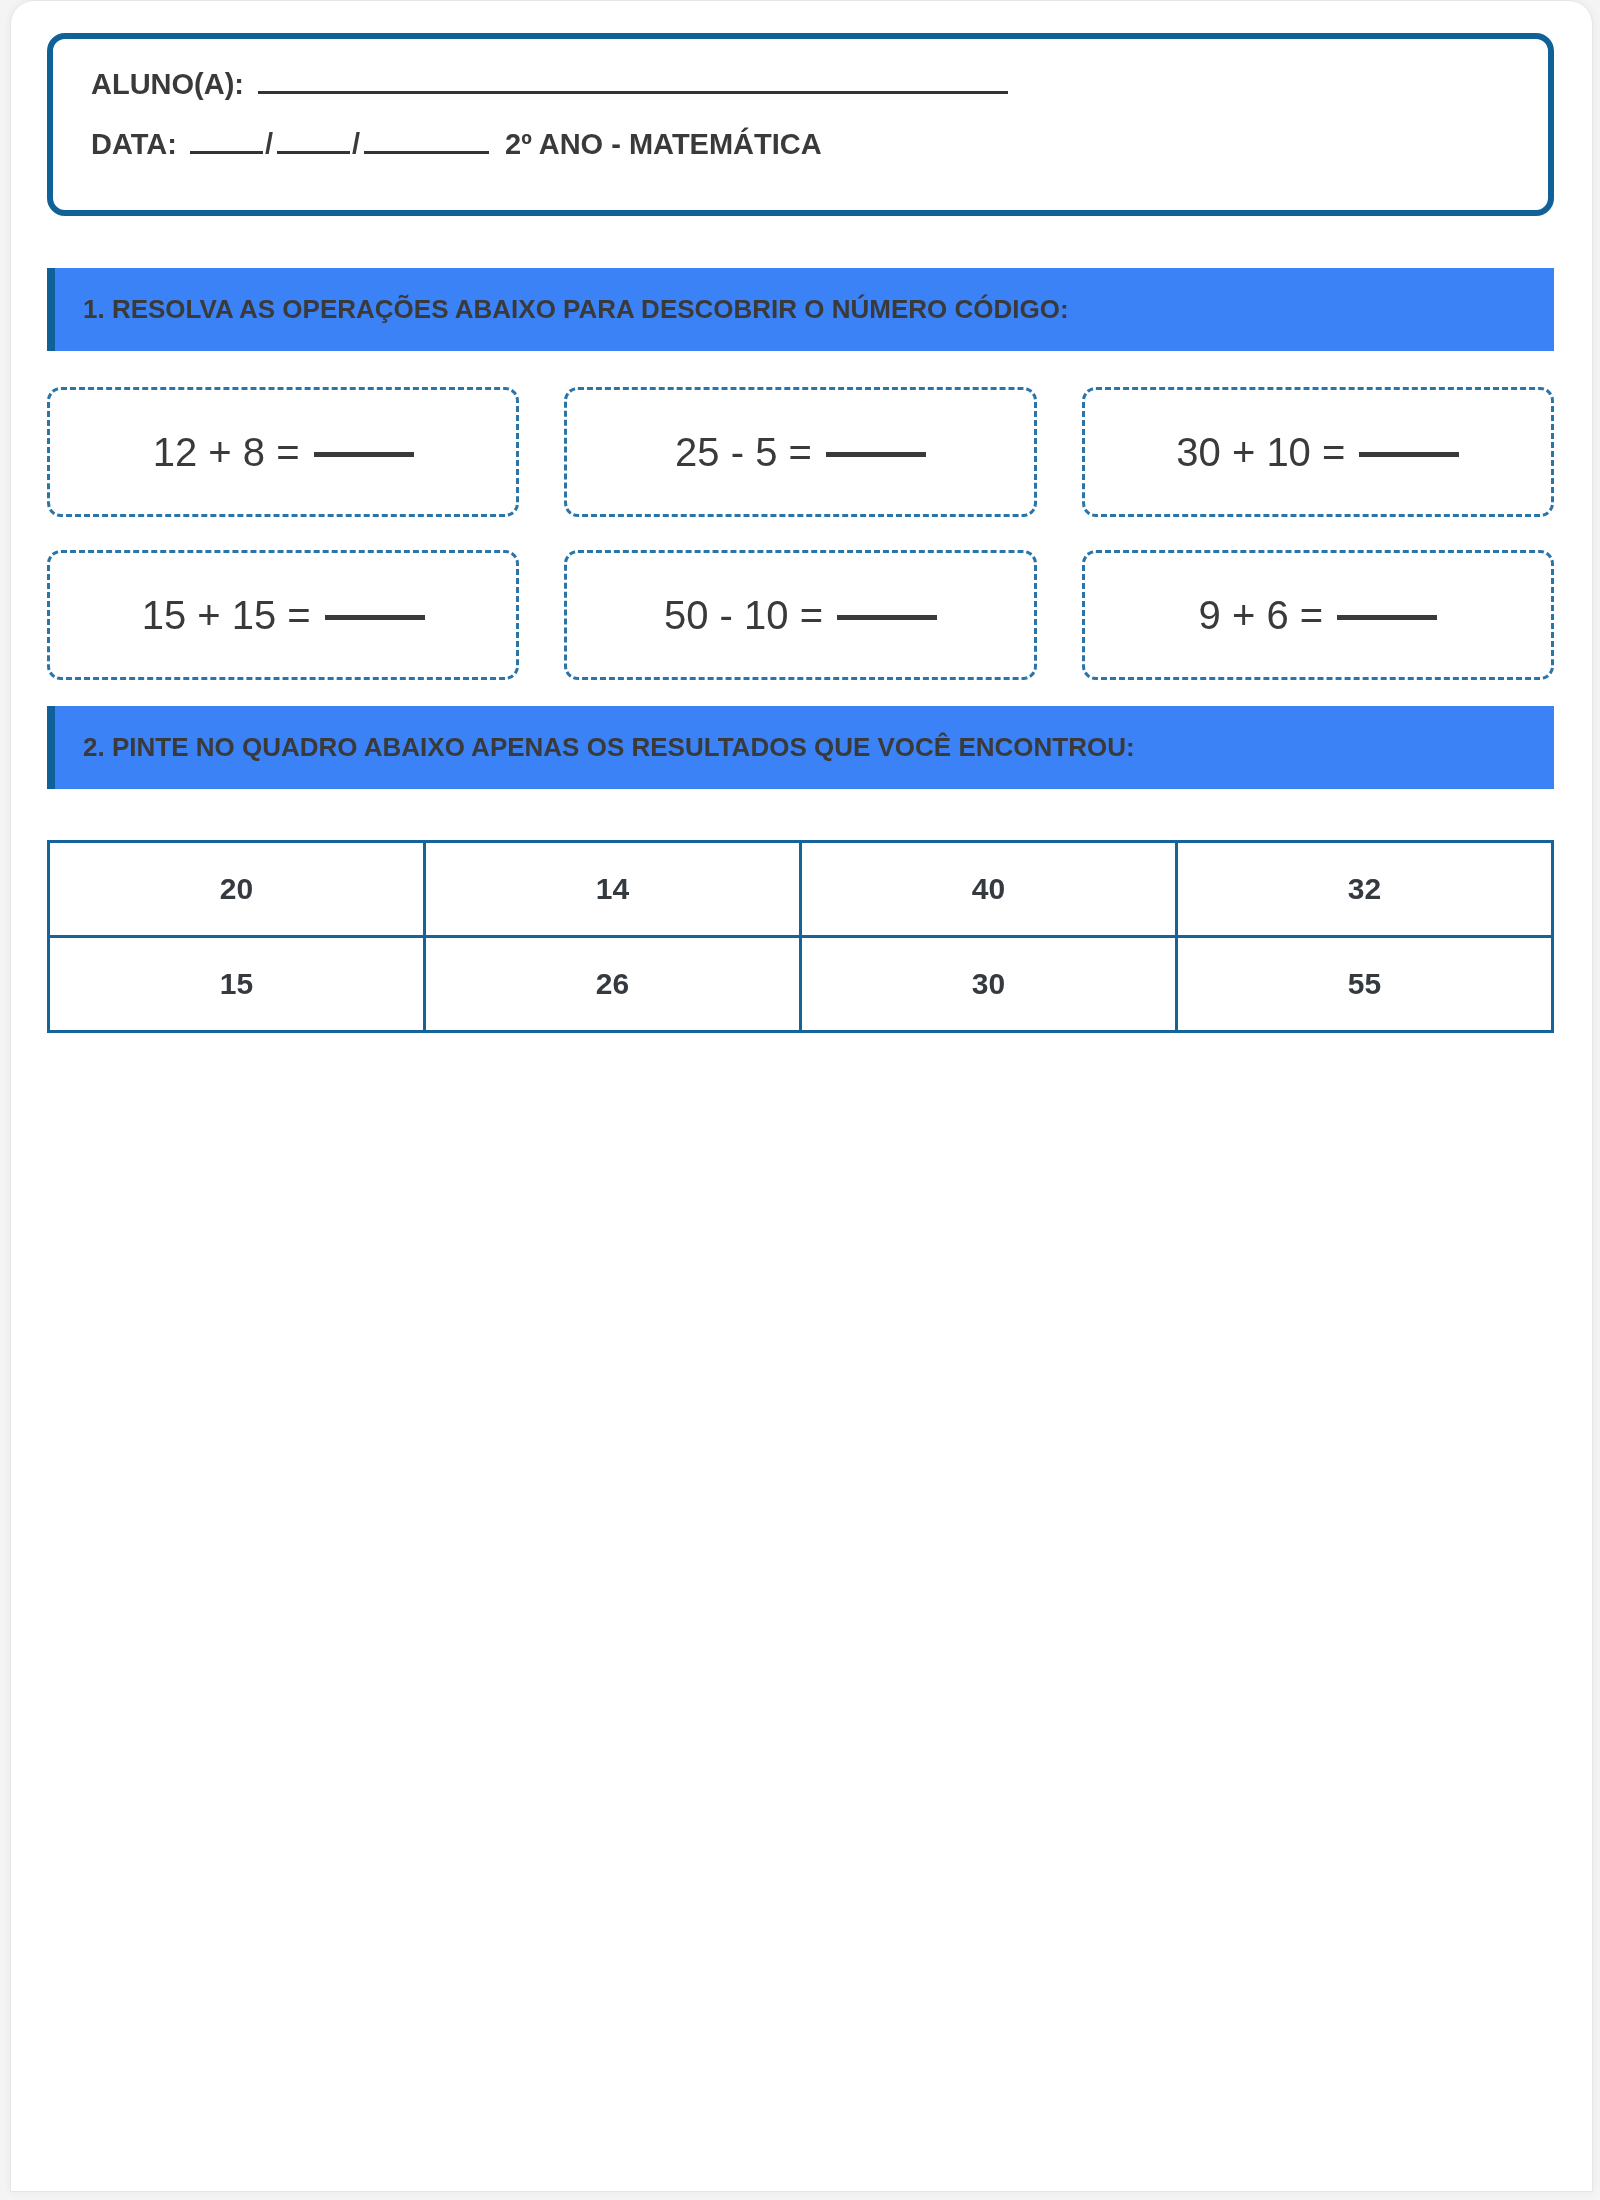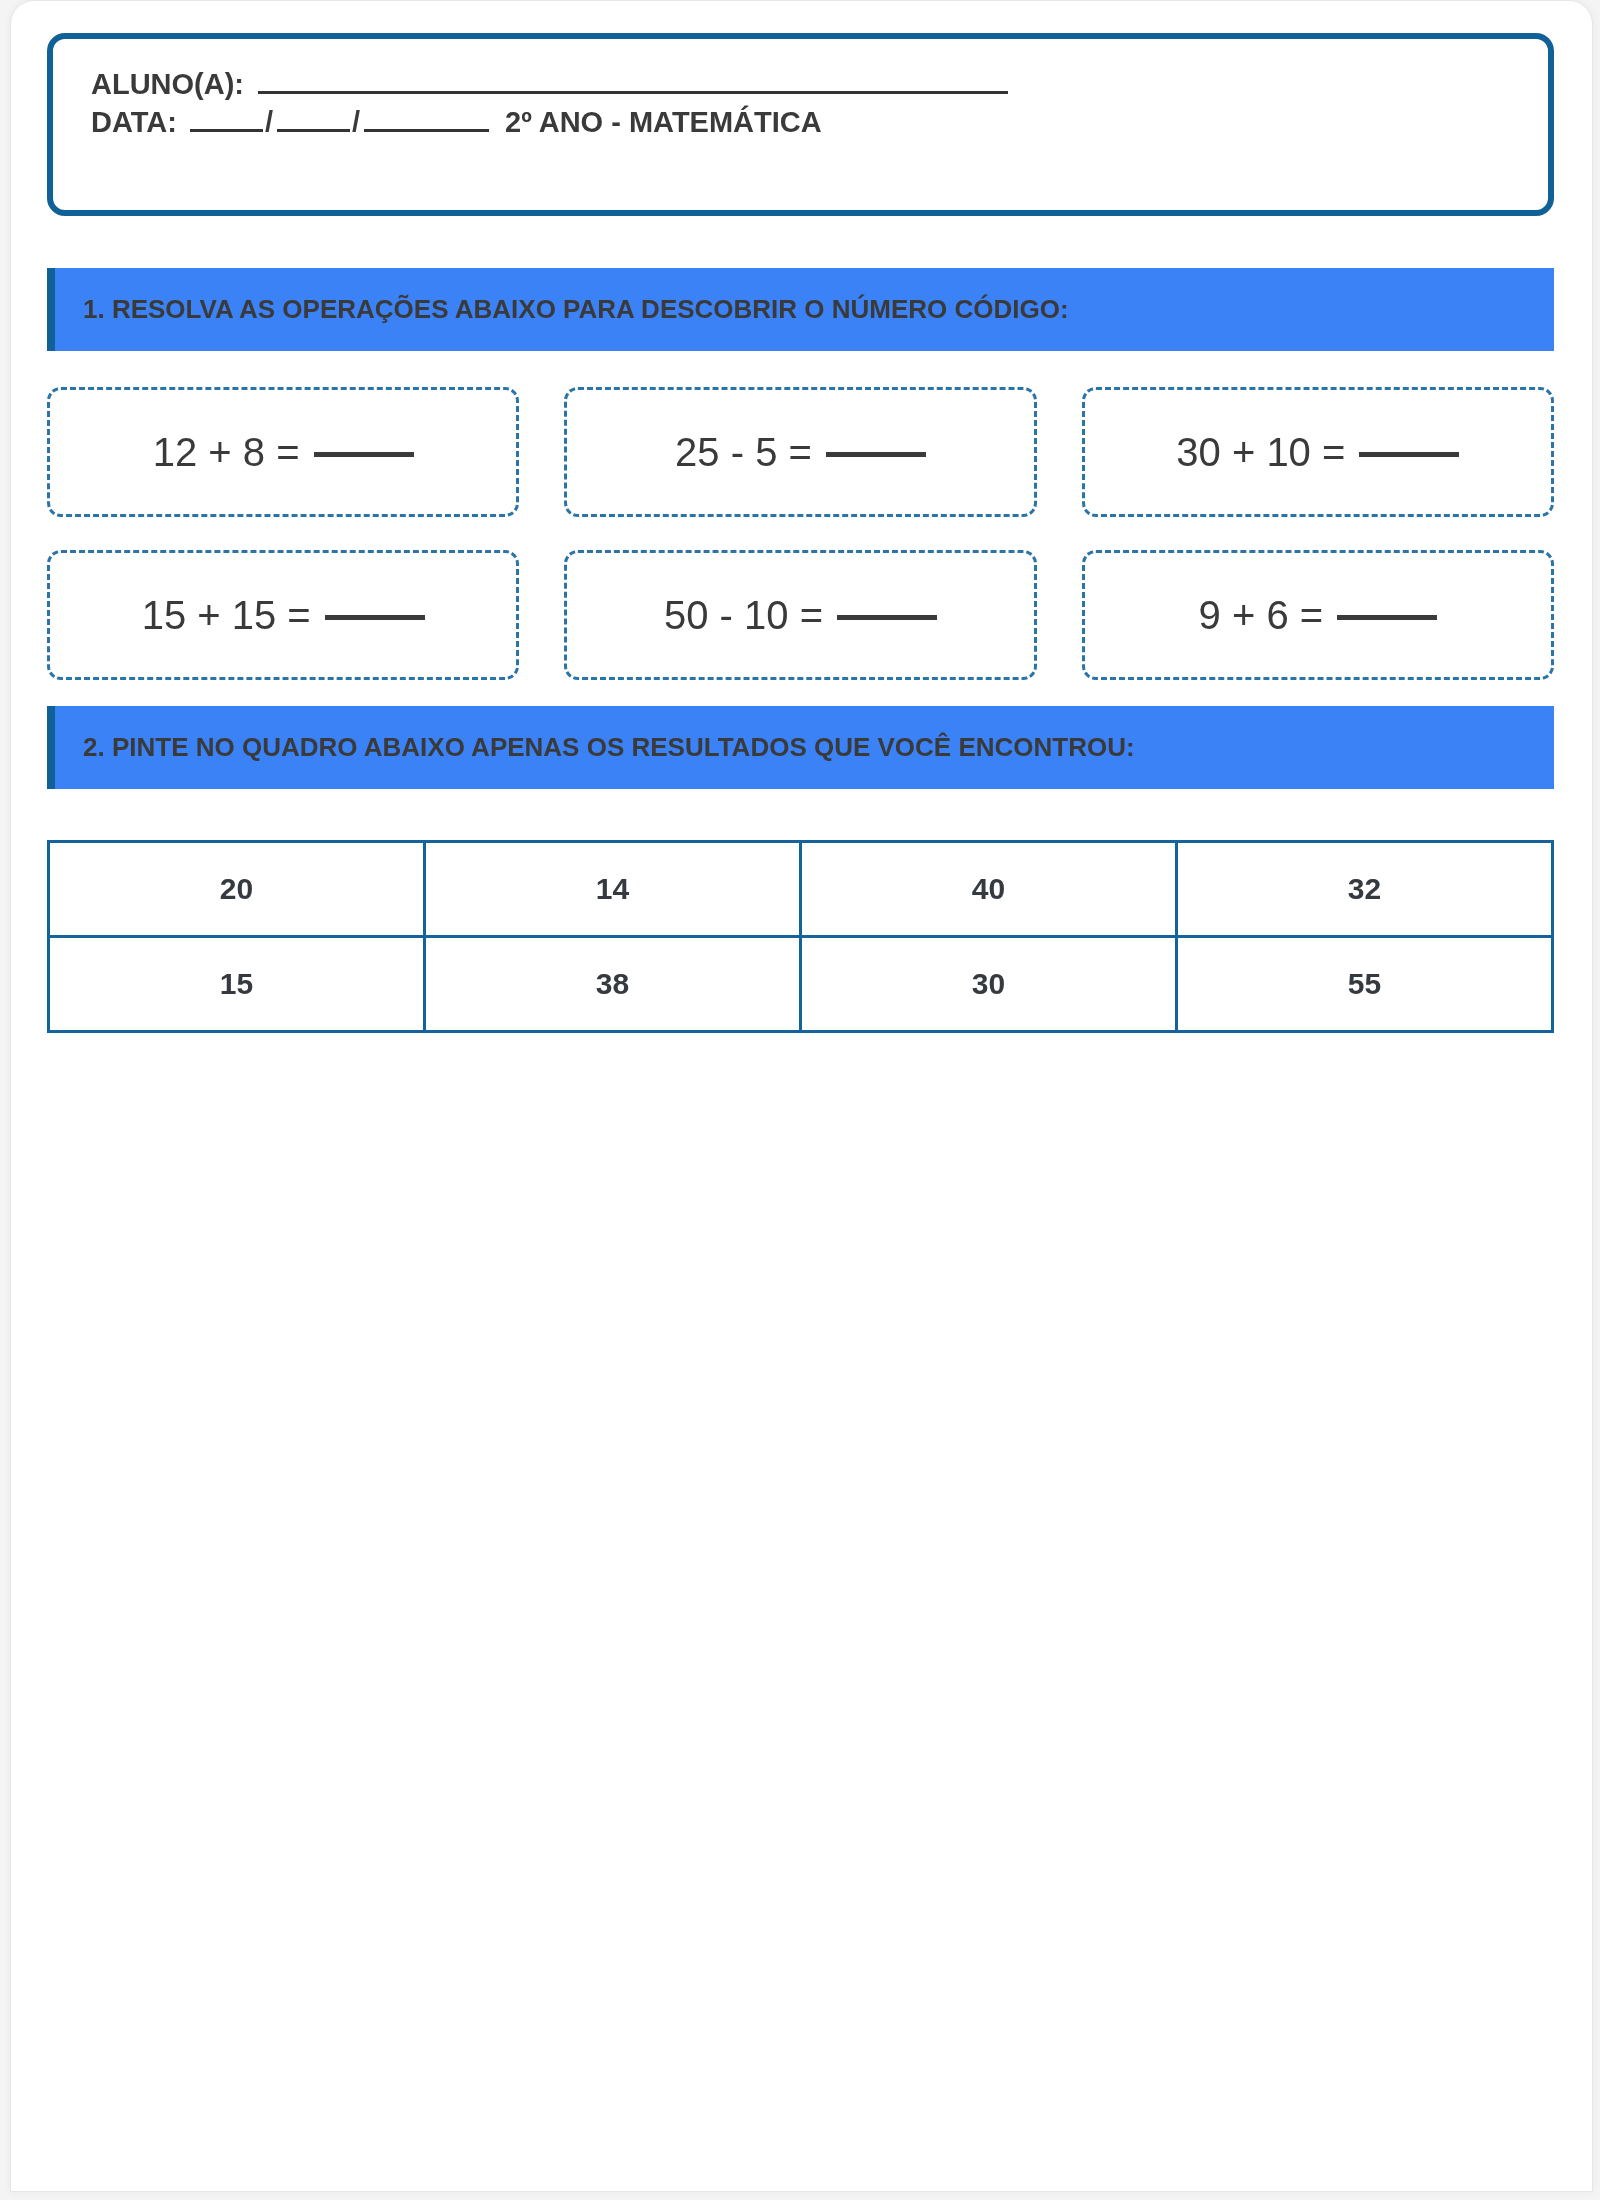--- a/index.html
+++ b/index.html
@@ -36,21 +36,21 @@
     border-radius: 18px;
     padding: 26px 0 0 38px;
     color: #3a3a3a;
   }
   .header-row {
     font-size: 29px;
     font-weight: bold;
     line-height: 38px;
     white-space: nowrap;
   }
-  .header-row + .header-row { }
+  .header-row + .header-row { margin-top: 22px; }
   .blank {
     display: inline-block;
     border-bottom: 3px solid #333333;
     height: 26px;
   }
   .blank.student { width: 750px; margin-left: 14px; }
   .blank.d1 { width: 73px;  margin-left: 13px; }
   .blank.d2 { width: 73px;  margin-left: 2px; }
   .blank.d3 { width: 125px; margin-left: 2px; }
   .slash { margin: 0 2px; font-weight: bold; }
@@ -173,21 +173,21 @@
     <table class="results-table">
       <tbody>
         <tr>
           <td>20</td>
           <td>14</td>
           <td>40</td>
           <td>32</td>
         </tr>
         <tr>
           <td>15</td>
-          <td>38</td>
+          <td>26</td>
           <td>30</td>
           <td>55</td>
         </tr>
       </tbody>
     </table>
 
   </div>
 </div>
 
 </body></html>

